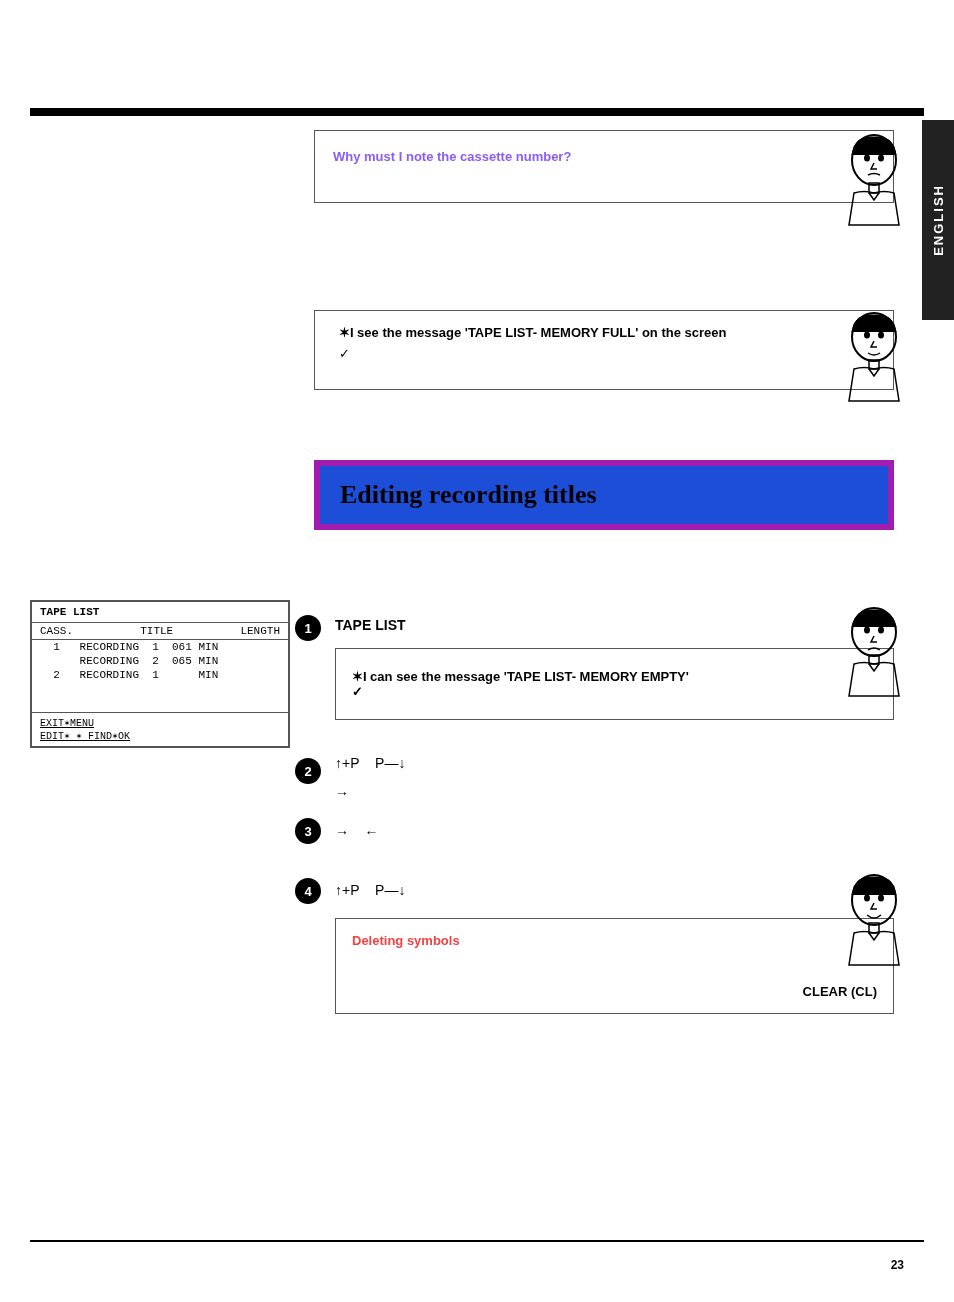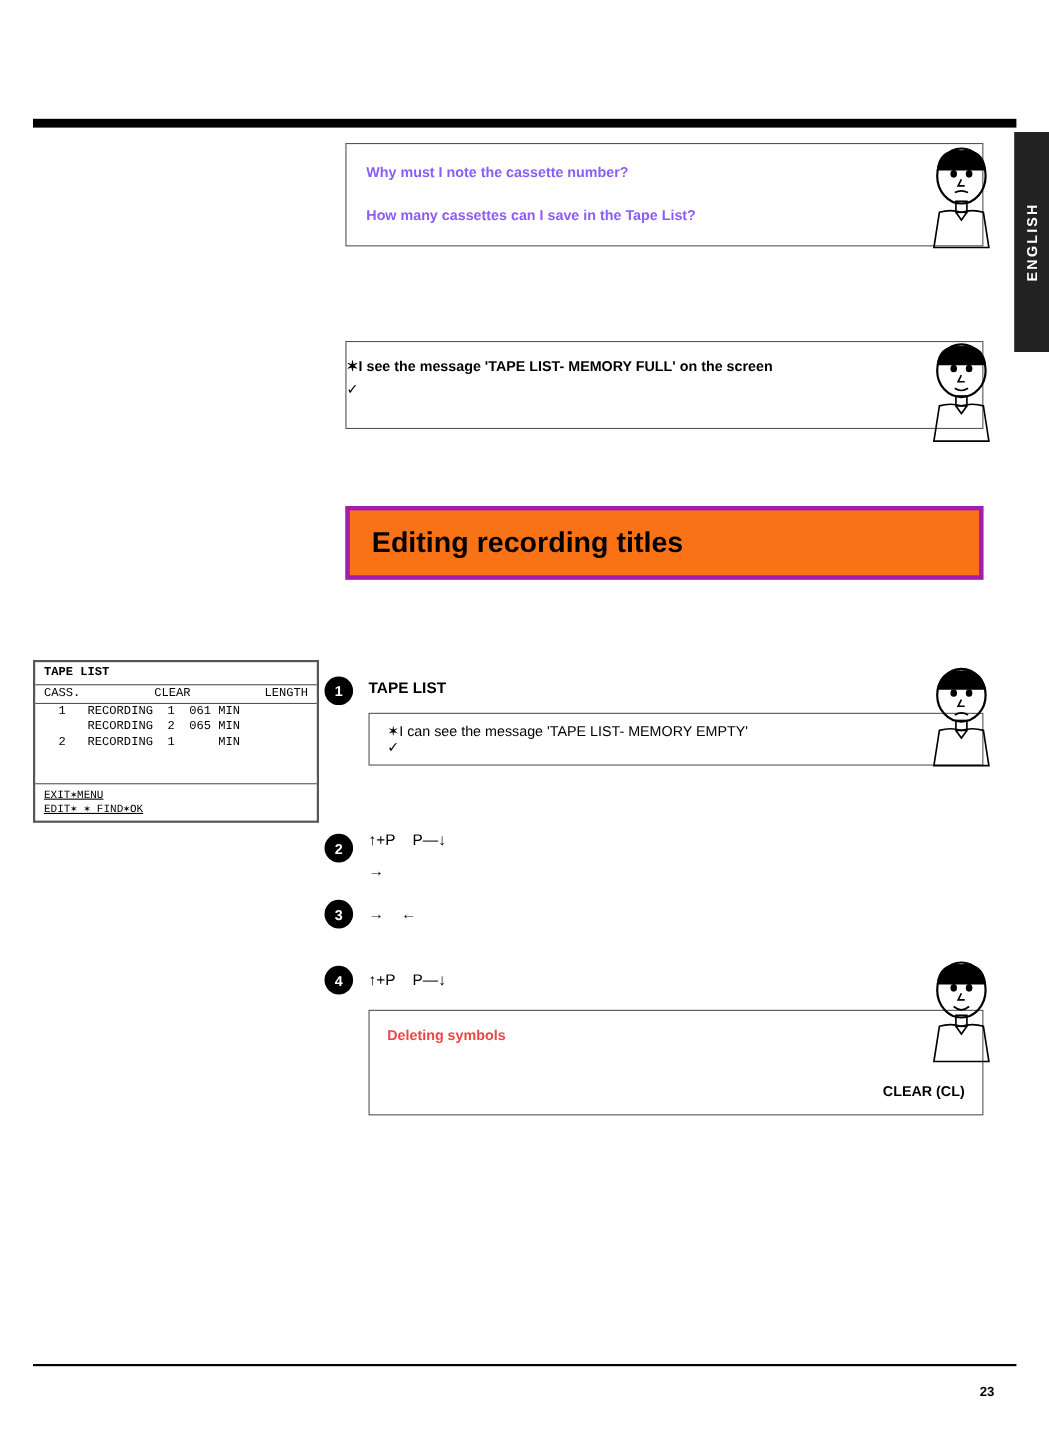--- a/index.html
+++ b/index.html
@@ -70,21 +70,21 @@
       height: 110px;
     }
 
     
     .memory-box {
       position: absolute;
       top: 310px;
       left: 314px;
       right: 60px;
       border: 1px solid #555;
-      padding: 14px 0;
+      padding: 14px 24px;
       background: #fff;
       min-height: 80px;
     }
     .memory-box p {
       font-size: 13px;
       color: #000;
     }
     .memory-box .asterisk-line {
       font-weight: bold;
     }
@@ -100,23 +100,24 @@
       width: 80px;
       height: 100px;
     }
 
     
     .section-header {
       position: absolute;
       top: 460px;
       left: 314px;
       right: 60px;
-      background: #f97316;
-      border: 4px solid #a21caf;
+      background: #1d4ed8;
+      border: 6px solid #a21caf;
       padding: 14px 20px;
+      font-family: Liberation Serif, serif;
     }
     .section-header h2 {
       font-size: 26px;
       font-weight: bold;
       color: #000;
     }
 
     
     .tape-list-diagram {
       position: absolute;
@@ -181,22 +182,23 @@
       color: #000;
     }
 
     
     .memory-empty-box {
       position: absolute;
       top: 648px;
       left: 335px;
       right: 60px;
       border: 1px solid #555;
-      padding: 8px 16px;
-      background: #fff;
+      padding: 20px 16px;
+      background: #fff;
+      font-weight: bold;
     }
     .memory-empty-box p {
       font-size: 13px;
       color: #000;
     }
 
     .char-step1 {
       position: absolute;
       top: 600px;
       right: 40px;
@@ -297,21 +299,20 @@
 
 <div class="top-bar"></div>
 
 <div class="sidebar-label">
   <span>ENGLISH</span>
 </div>
 
 <div class="faq-box">
   <p>Why must I note the cassette number?</p>
   <br>
-  <p>How many cassettes can I save in the Tape List?</p>
 </div>
 
 <div class="char-top">
   <svg viewBox="0 0 80 110" class="char-svg" xmlns="http://www.w3.org/2000/svg">
 
     <ellipse cx="40" cy="35" rx="22" ry="25" fill="none" stroke="#000" stroke-width="2"></ellipse>
 
     <path d="M18 30 Q20 10 40 12 Q60 10 62 30" fill="#000" stroke="#000" stroke-width="1"></path>
 
     <ellipse cx="33" cy="33" rx="3" ry="3.5" fill="#000"></ellipse>
@@ -354,21 +355,21 @@
 </div>
 
 <div class="section-header">
   <h2>Editing recording titles</h2>
 </div>
 
 <div class="tape-list-diagram">
   <div class="tl-header">TAPE LIST</div>
   <div class="tl-col-headers">
     <span>CASS.</span>
-    <span>CLEAR</span>
+    <span>TITLE</span>
     <span>LENGTH</span>
   </div>
   <div class="tl-row">
     <span>  1   RECORDING  1  061 MIN</span>
   </div>
   <div class="tl-row">
     <span>      RECORDING  2  065 MIN</span>
   </div>
   <div class="tl-row">
     <span>  2   RECORDING  1      MIN</span>

